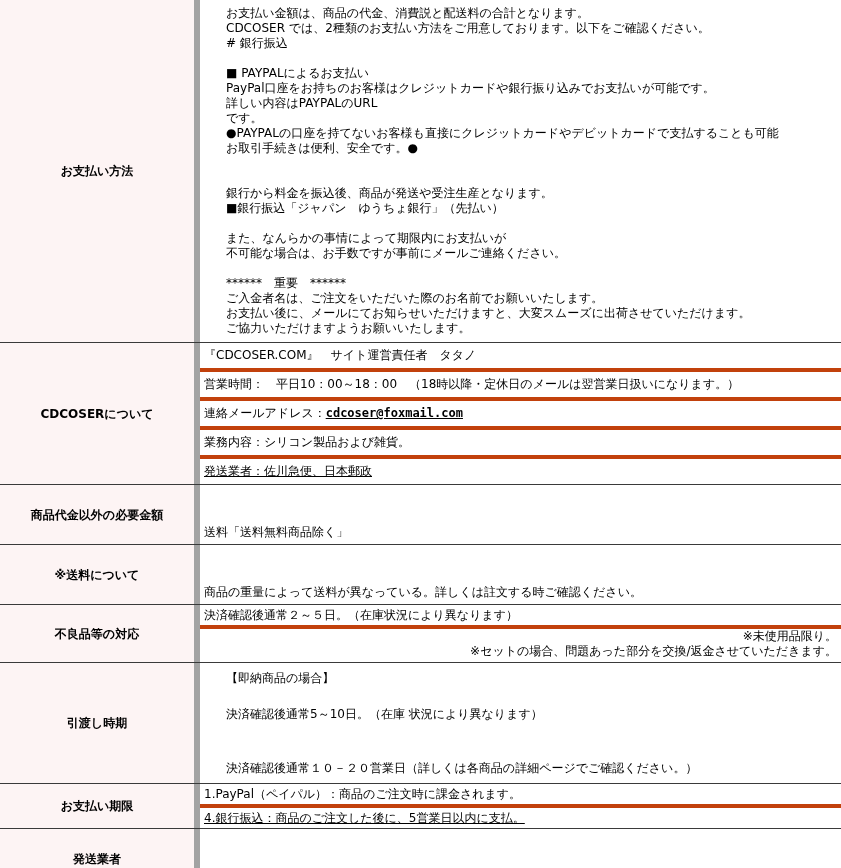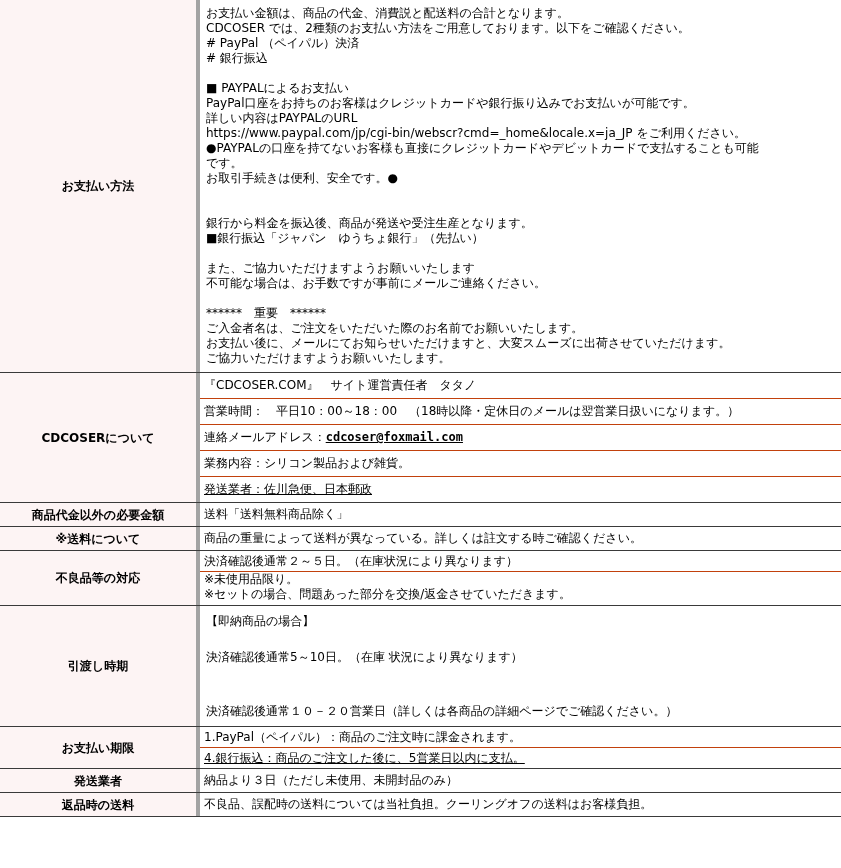--- a/index.html
+++ b/index.html
@@ -10,71 +10,69 @@
     color:#000000;
     -webkit-font-smoothing:none;
   }
   .page{width:841px;background:#ffffff;}
   .row{display:flex;border-bottom:1px solid #3a3a3a;align-items:stretch;}
   .hdr{
     flex:0 0 200px;
     width:200px;
     box-sizing:border-box;
     background:#fdf4f4;
-    border-right:4px solid #a3a3a3;
+    border-right:6px solid #a3a3a3;
     display:flex;
     align-items:center;
     justify-content:center;
     text-align:center;
     font-weight:bold;
     padding:2px 4px;
     line-height:16px;
   }
   .content{flex:1;min-width:0;box-sizing:border-box;}
-  .content.pad{padding:6px 4px;}
+  .content.pad{padding:6px 4px;margin-left:20px;}
   .tline{line-height:15px;padding:0 2px;overflow:hidden;}
   .content.wide-lines .tline{line-height:18px;}
   .subrow{
-    border-bottom:1px solid #c2410c;
+    border-bottom:4px solid #c2410c;
     padding:4px 4px;
     line-height:17px;
   }
   .subrow.tight{padding:2px 4px;line-height:16px;}
   .subrow.last{border-bottom:none;text-decoration:underline;}
-  .plain{padding:0 4px;line-height:15px;}
+  .plain{padding:0 4px;line-height:15px;text-align:right;}
   .plain.last{padding-bottom:3px;}
   .email{font-weight:bold;font-family:"DejaVu Sans Mono","Liberation Mono",monospace;text-decoration:underline;}
-  .single{padding:3px 4px;line-height:17px;}
+  .single{padding:3px 4px;line-height:17px;margin-top:36px;}
 </style>
 </head>
 <body>
 
 <div class="page">
 
   <div class="row">
     <div class="hdr">お支払い方法</div>
     <div class="content pad">
         <div class="tline">お支払い金額は、商品の代金、消費説と配送料の合計となります。</div>
         <div class="tline">CDCOSER では、2種類のお支払い方法をご用意しております。以下をご確認ください。</div>
-        <div class="tline"># PayPal （ペイパル）決済</div>
         <div class="tline"># 銀行振込</div>
         <div class="tline">&nbsp;</div>
         <div class="tline">■ PAYPALによるお支払い</div>
         <div class="tline">PayPal口座をお持ちのお客様はクレジットカードや銀行振り込みでお支払いが可能です。</div>
         <div class="tline">詳しい内容はPAYPALのURL</div>
-        <div class="tline">https://www.paypal.com/jp/cgi-bin/webscr?cmd=_home&amp;locale.x=ja_JP をご利用ください。</div>
+        <div class="tline">です。</div>
         <div class="tline">●PAYPALの口座を持てないお客様も直接にクレジットカードやデビットカードで支払することも可能</div>
-        <div class="tline">です。</div>
         <div class="tline">お取引手続きは便利、安全です。●</div>
         <div class="tline">&nbsp;</div>
         <div class="tline">&nbsp;</div>
         <div class="tline">銀行から料金を振込後、商品が発送や受注生産となります。</div>
         <div class="tline">■銀行振込「ジャパン　ゆうちょ銀行」（先払い）</div>
         <div class="tline">&nbsp;</div>
-        <div class="tline">また、ご協力いただけますようお願いいたします</div>
+        <div class="tline">また、なんらかの事情によって期限内にお支払いが</div>
         <div class="tline">不可能な場合は、お手数ですが事前にメールご連絡ください。</div>
         <div class="tline">&nbsp;</div>
         <div class="tline">******　重要　******</div>
         <div class="tline">ご入金者名は、ご注文をいただいた際のお名前でお願いいたします。</div>
         <div class="tline">お支払い後に、メールにてお知らせいただけますと、大変スムーズに出荷させていただけます。</div>
         <div class="tline">ご協力いただけますようお願いいたします。</div>
       </div>
   </div>
 
   <div class="row">

